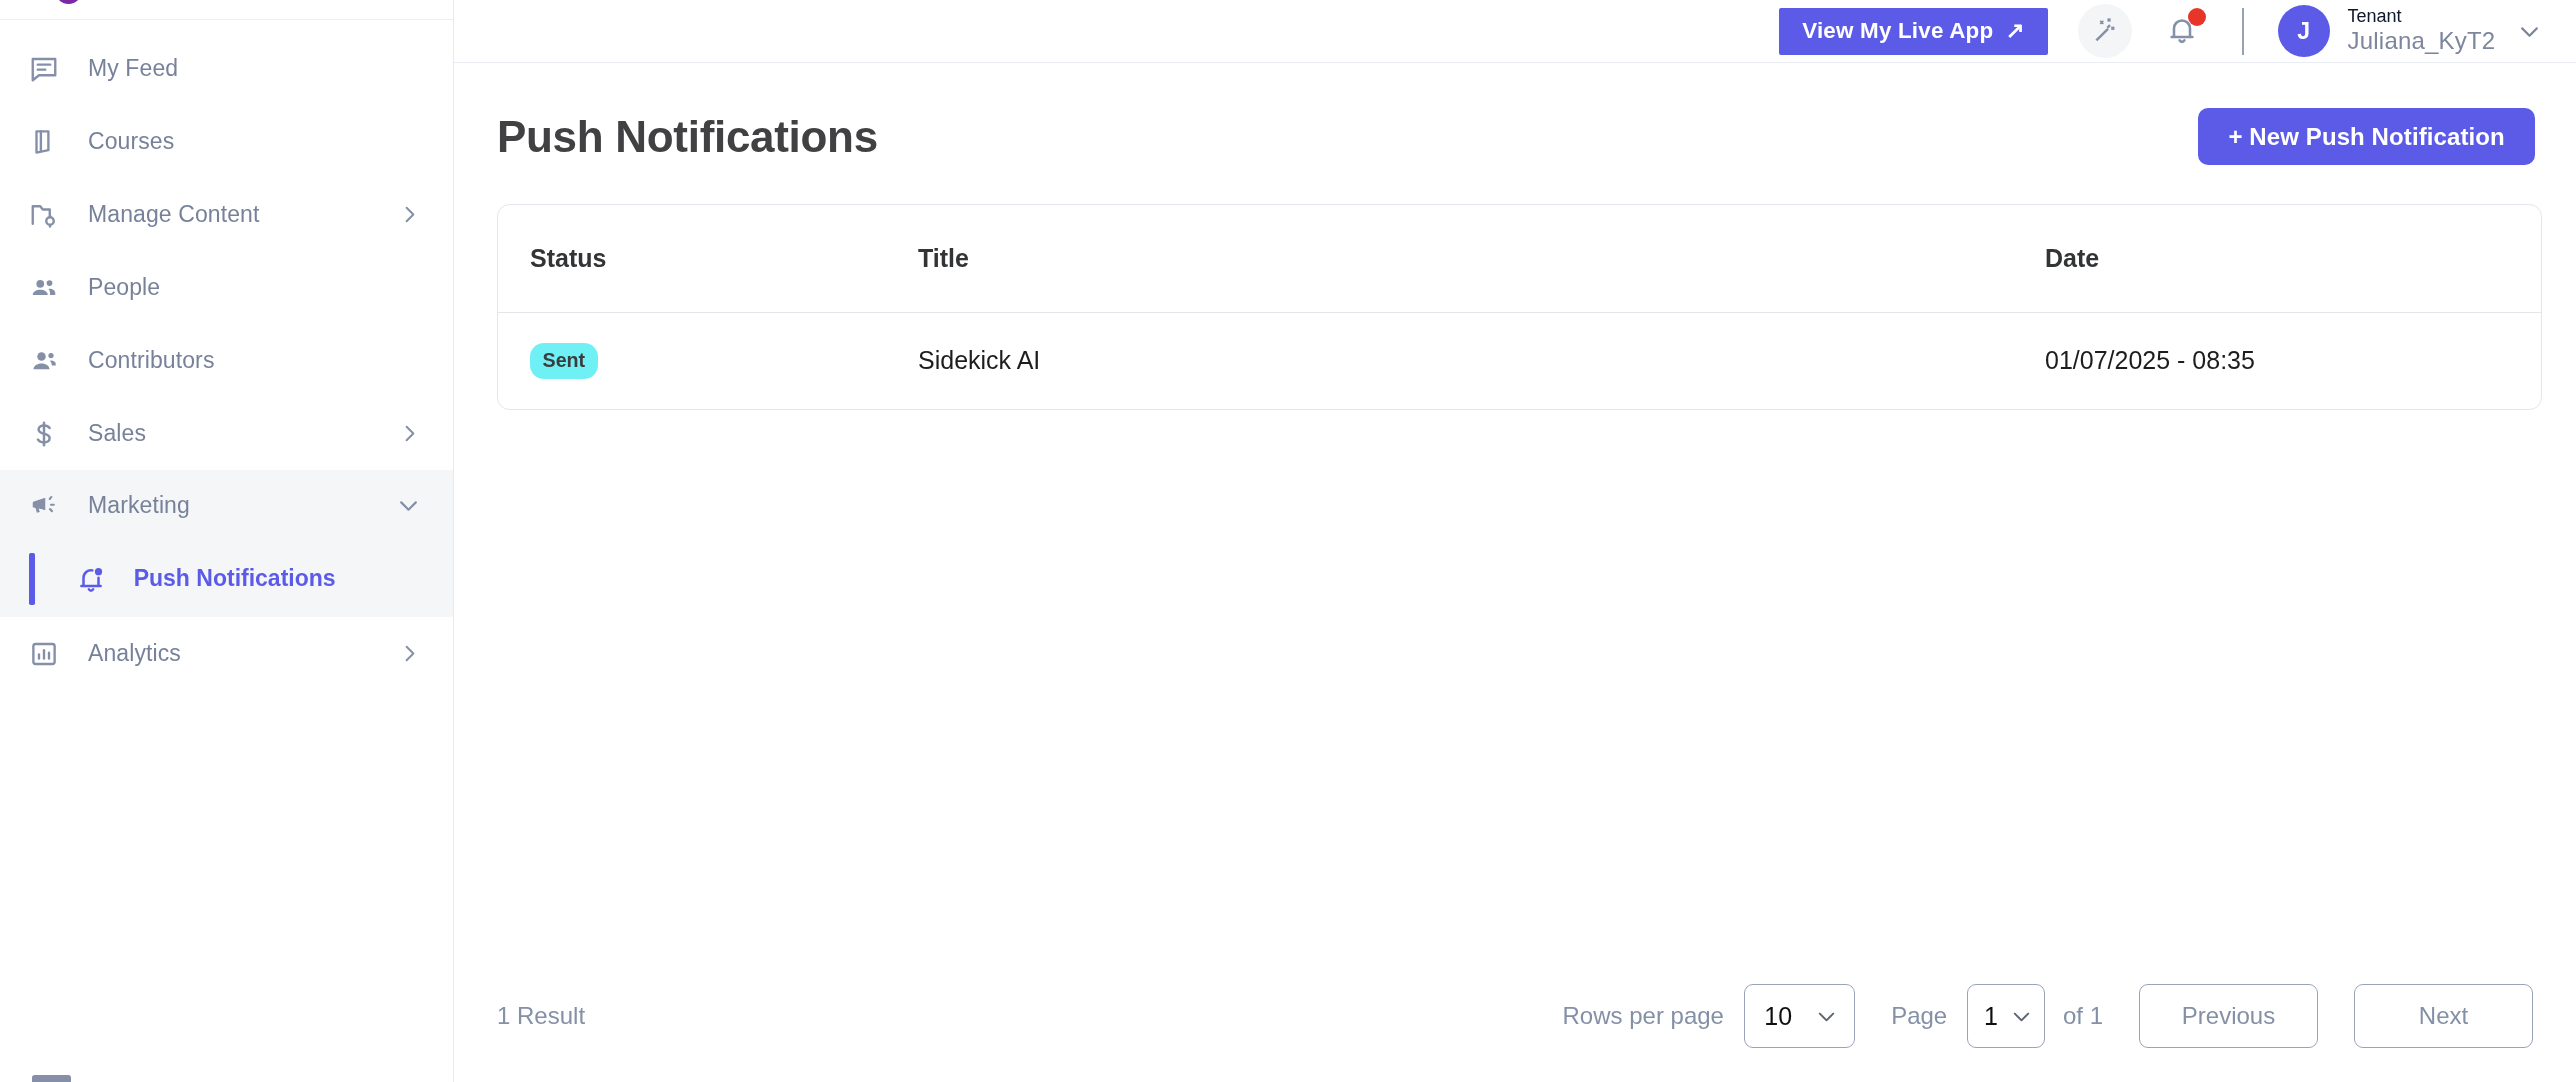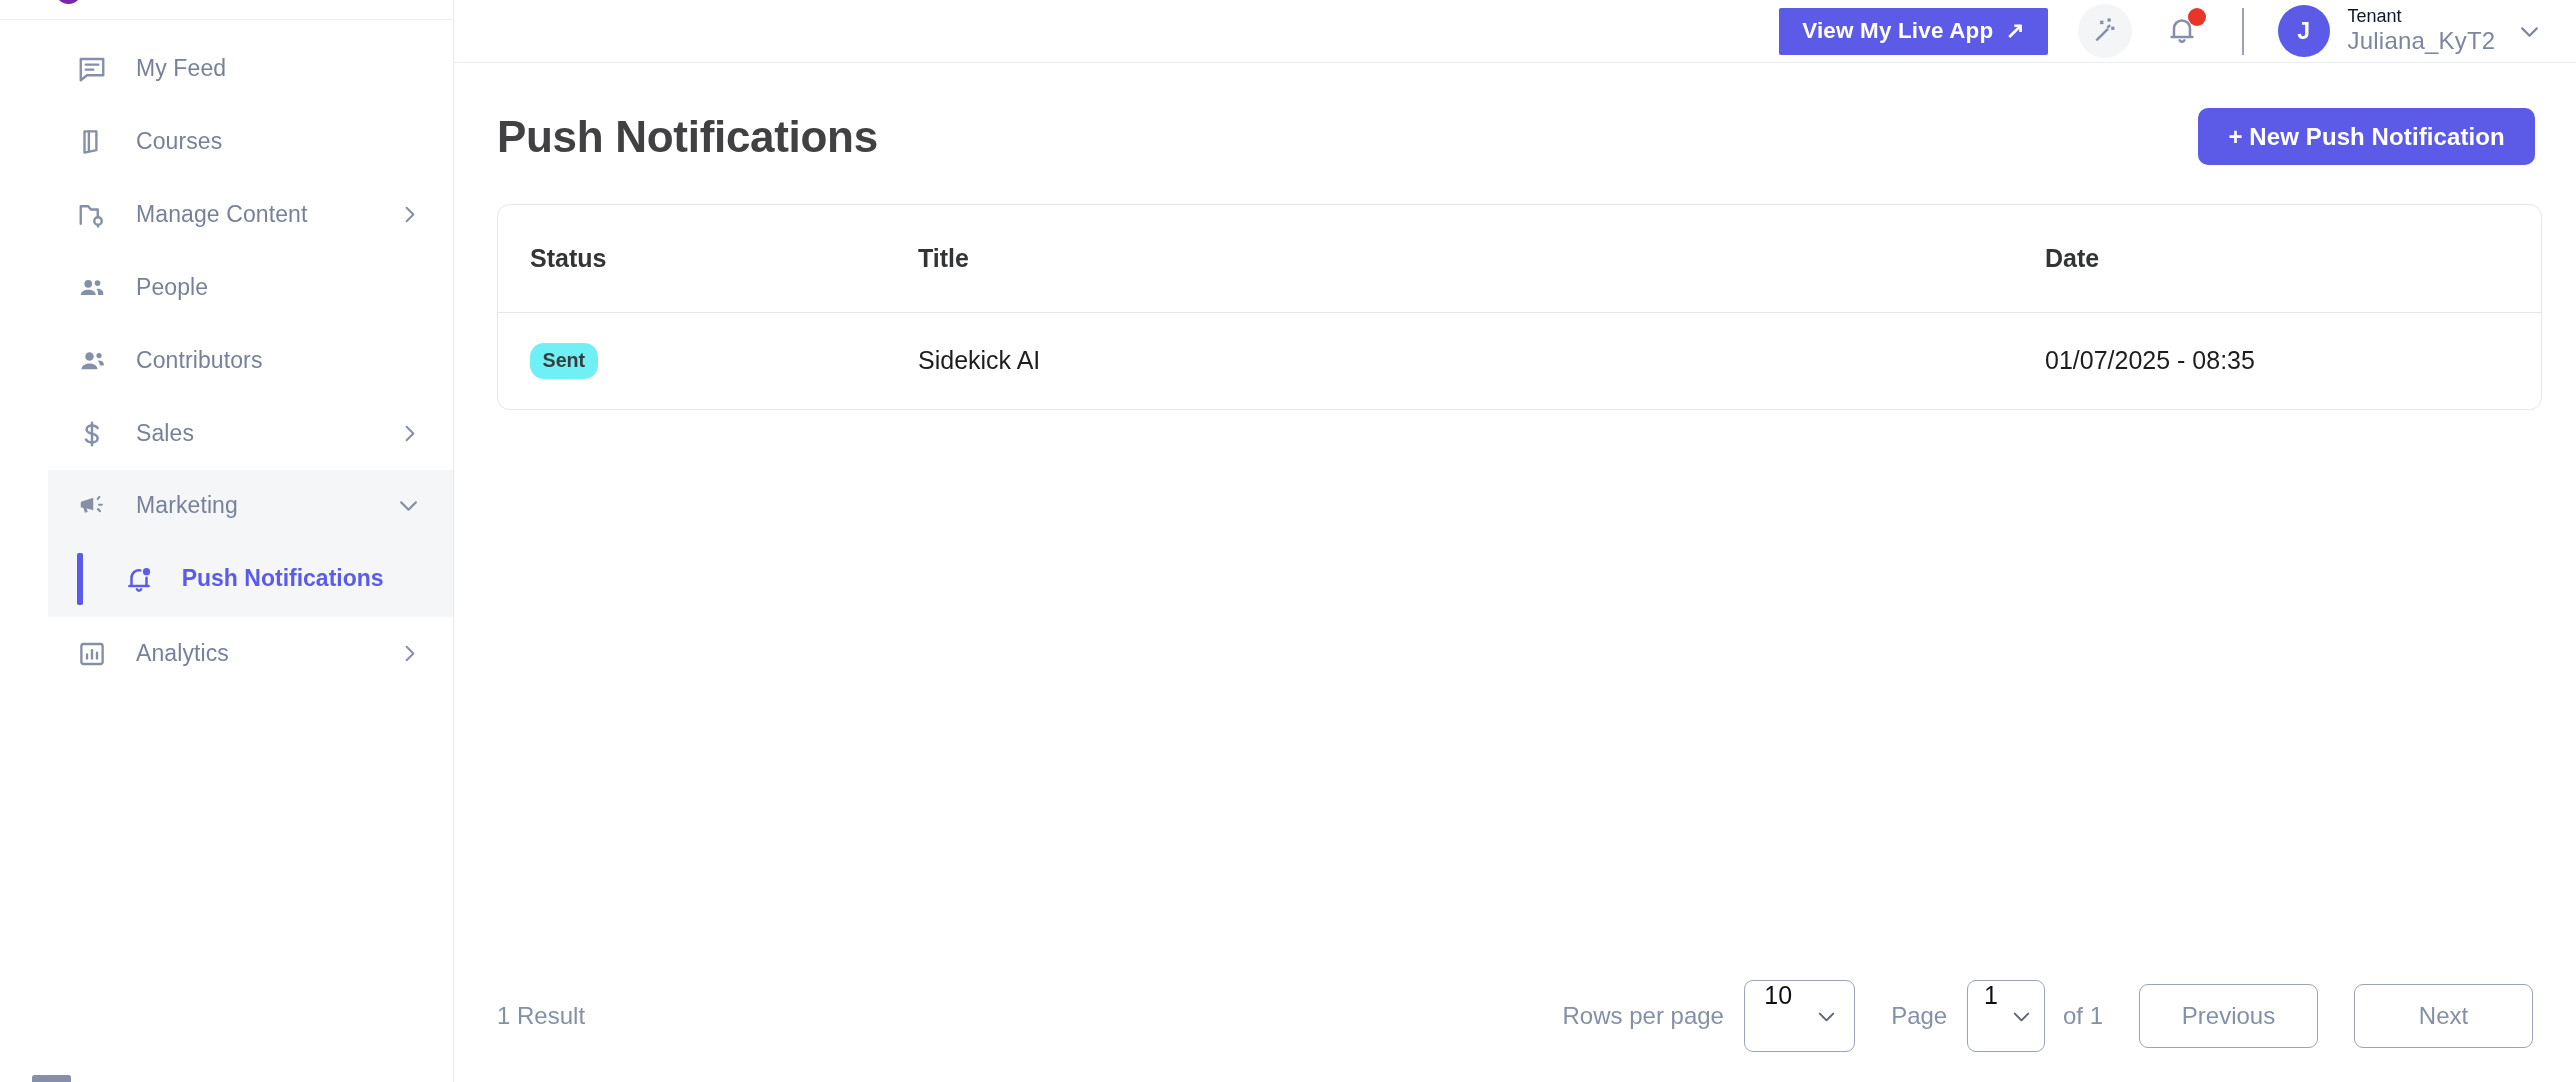--- a/index.html
+++ b/index.html
@@ -34,21 +34,21 @@
     position: absolute;
     left: 55px;
     top: -23px;
     width: 27px; height: 27px;
     border: 7.2px solid #7B28A8;
     border-radius: 50%;
     border-top-color: transparent;
     border-right-color: transparent;
   }
 
-  .nav { padding-top: 12.5px; padding-left: 48px; }
+  .nav { padding-top: 12.5px; }
 
   .nav-item {
     display: flex;
     align-items: center;
     height: 73px;
     padding: 0 32px 0 29px;
     cursor: pointer;
     position: relative;
   }
   .nav-item .ico {
@@ -304,23 +304,24 @@
   .pager {
     margin-left: auto;
     display: flex;
     align-items: center;
     gap: 0;
   }
   .pager-label { font-size: 24px; color: #8490a6; }
   .select-box {
     position: relative;
     display: inline-flex;
+    align-items: center;
     border: 1.8px solid #9aa4b8;
     border-radius: 9px;
-    height: 72px;
+    height: 64px;
     margin-left: 19.7px;
     padding: 0 16px 0 19.7px;
     cursor: pointer;
     background: #fff;
     gap: 23px;
   }
   .select-box.narrow { padding: 0 10.7px 0 16px; gap: 12.5px; }
   .select-val { font-size: 25px; color: #0f0f10; }
   .select-chev { color: #5c6472; display: flex; align-items: center; }
   .gap-l { margin-left: 36px; }

